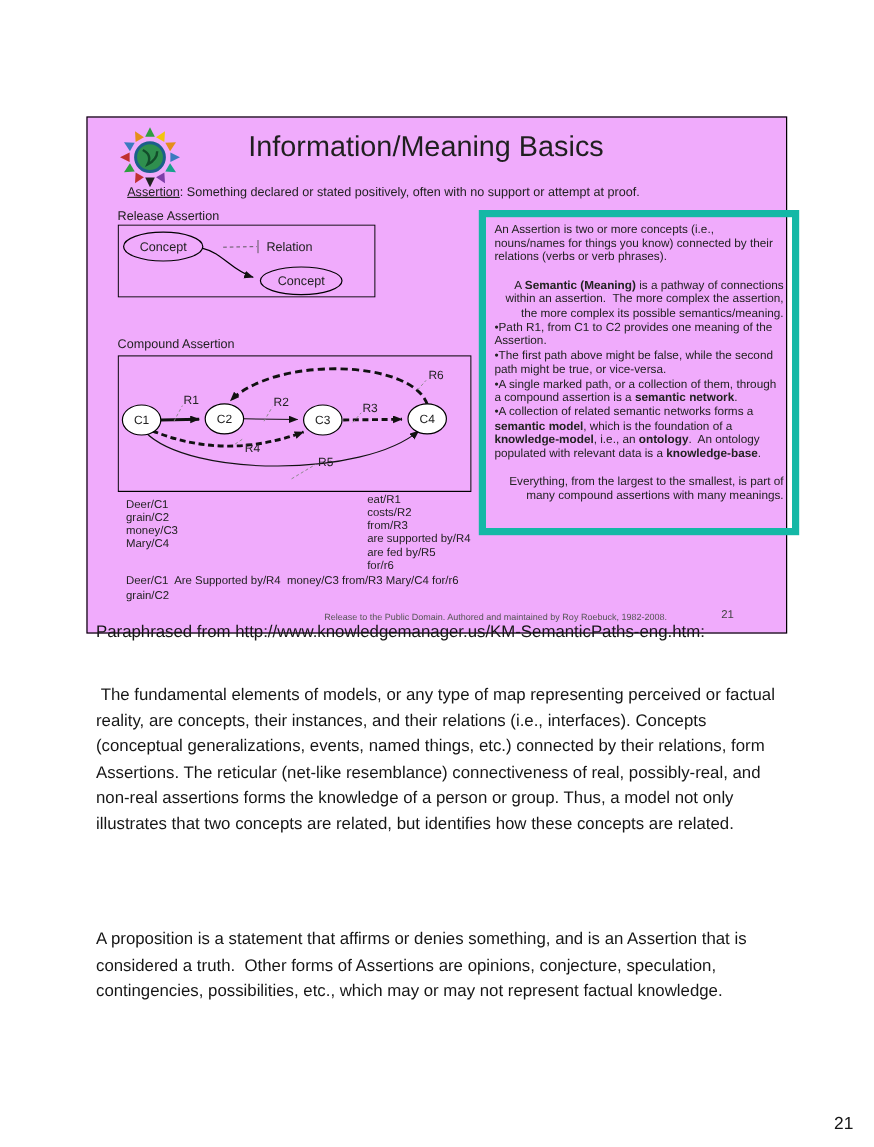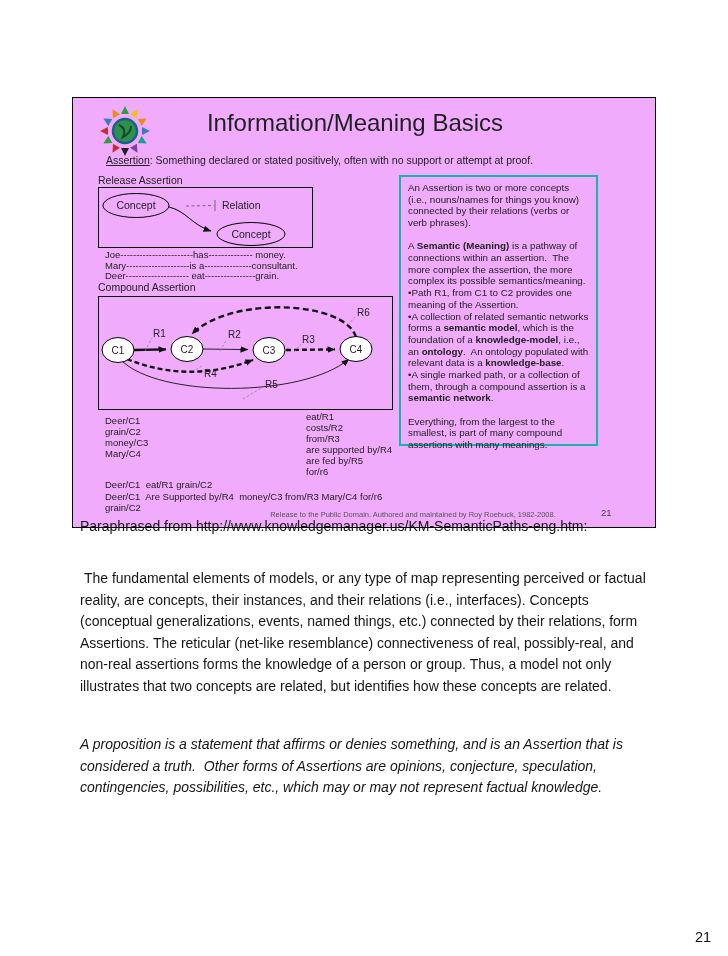--- a/index.html
+++ b/index.html
@@ -29,31 +29,31 @@
     position:absolute;left:32px;top:152px;font-size:9.5px;line-height:10.5px;
     white-space:pre;color:#222;
   }
   .map-list{position:absolute;font-size:9.5px;line-height:11px;white-space:pre;color:#222;}
   .concept-maps{left:32px;top:317px;}
   .relation-maps{left:233px;top:313px;}
   .sentences{position:absolute;left:32px;top:381px;font-size:9.5px;line-height:11.5px;white-space:pre;color:#222;}
   .release{position:absolute;left:140px;top:412px;width:400px;font-size:7.5px;color:#555;text-align:center;white-space:nowrap;}
   .slide-num{position:absolute;left:528px;top:409px;font-size:9.5px;color:#444;}
   .panel{
-    position:absolute;left:326px;top:77px;width:199px;height:271px;
-    border:2px solid #14b8a6;padding:5px 7px;
+    position:absolute;left:326px;top:77px;width:267px;height:271px;
+    border:6px solid #14b8a6;padding:5px 7px;
     font-size:9.8px;line-height:11.7px;color:#222;
   }
   .panel p{margin:0;white-space:pre-wrap;}
-  .panel p.gap{margin-top:11.5px;}
+  .panel p.gap{margin-top:11.5px;text-align:right;}
   .panel b{font-weight:bold;}
   .body-text{position:absolute;left:80px;font-size:14px;line-height:21.5px;color:#161616;width:578px;white-space:pre-wrap;}
   .source-line{top:516px;}
   .para1{top:568px;}
-  .para2{top:734px;font-style:italic;}
+  .para2{top:772px;}
   .page-num{position:absolute;left:695px;top:929px;font-size:14.5px;color:#161616;}
   svg text{font-family:"Liberation Sans","DejaVu Sans",sans-serif;fill:#222;}
 </style>
 </head>
 <body>
 
 <div class="slide">
 
   <svg class="logo" viewBox="0 0 58 56">
     <g transform="translate(29,28)">
@@ -90,21 +90,20 @@
     <ellipse cx="38" cy="18.5" rx="33" ry="12" fill="none" stroke="#000" stroke-width="1"></ellipse>
     <text x="38" y="22" text-anchor="middle" font-size="10.5">Concept</text>
     <path d="M 71,20 C 88,24 94,38 113,44" fill="none" stroke="#000" stroke-width="1" marker-end="url(#arrS)"></path>
     <line x1="88" y1="19" x2="116" y2="18.5" stroke="#555" stroke-width="0.8" stroke-dasharray="3,2.5"></line>
     <line x1="117" y1="13" x2="117" y2="24" stroke="#555" stroke-width="0.8"></line>
     <text x="124" y="22" font-size="10.5">Relation</text>
     <ellipse cx="153" cy="47" rx="34" ry="11.5" fill="none" stroke="#000" stroke-width="1"></ellipse>
     <text x="153" y="50.5" text-anchor="middle" font-size="10.5">Concept</text>
   </svg>
 
-  <div class="examples"><div>Joe-----------------------has-------------- money.</div><div>Mary--------------------is a---------------consultant.</div><div>Deer-------------------- eat----------------grain.</div></div>
 
   <div class="sec-heading compound-heading">Compound Assertion</div>
 
   <svg class="compound-svg" width="295" height="114" viewBox="0 0 295 114">
     <defs>
       <marker id="arrC" markerUnits="userSpaceOnUse" markerWidth="9" markerHeight="8" refX="7.5" refY="3.2" orient="auto">
         <path d="M0,0 L8,3.2 L0,6.4 Z" fill="#111"></path>
       </marker>
     </defs>
     <rect x="0.5" y="0.5" width="294" height="113" fill="none" stroke="#000" stroke-width="1"></rect>
@@ -137,31 +136,32 @@
     <text x="204" y="47" font-size="10">R3</text>
     <text x="106" y="81" font-size="10">R4</text>
     <text x="167" y="92" font-size="10">R5</text>
     <text x="259" y="20" font-size="10">R6</text>
   </svg>
 
   <div class="map-list concept-maps"><div>Deer/C1</div><div>grain/C2</div><div>money/C3</div><div>Mary/C4</div></div>
 
   <div class="map-list relation-maps"><div>eat/R1</div><div>costs/R2</div><div>from/R3</div><div>are supported by/R4</div><div>are fed by/R5</div><div>for/r6</div></div>
 
-  <div class="sentences"><div>Deer/C1  eat/R1 grain/C2</div><div>Deer/C1  Are Supported by/R4  money/C3 from/R3 Mary/C4 for/r6</div><div>grain/C2</div></div>
+  <div class="sentences"><div>Deer/C1  Are Supported by/R4  money/C3 from/R3 Mary/C4 for/r6</div><div>grain/C2</div></div>
 
   <div class="release">Release to the Public Domain.  Authored and maintained by Roy Roebuck, 1982-2008.</div>
   <div class="slide-num">21</div>
 
   <div class="panel">
     <p>An Assertion is two or more concepts (i.e., nouns/names for things you know) connected by their relations (verbs or verb phrases).</p>
     <p class="gap"><span>A </span><b>Semantic (Meaning)</b><span> is a pathway of connections within an assertion.  The more complex the assertion, the more complex its possible semantics/meaning.</span></p>
     <p>•Path R1, from C1 to C2 provides one meaning of the Assertion.</p>
+    <p>•The first path above might be false, while the second path might be true, or vice-versa.</p>
+    <p><span>•A single marked path, or a collection of them, through a compound assertion is a </span><b>semantic network</b><span>.</span></p>
     <p><span>•A collection of related semantic networks forms a </span><b>semantic model</b><span>, which is the foundation of a </span><b>knowledge-model</b><span>, i.e., an </span><b>ontology</b><span>.  An ontology populated with relevant data is a </span><b>knowledge-base</b><span>.</span></p>
-    <p><span>•A single marked path, or a collection of them, through a compound assertion is a </span><b>semantic network</b><span>.</span></p>
     <p class="gap">Everything, from the largest to the smallest, is part of many compound assertions with many meanings.</p>
   </div>
 
 </div>
 
 <div class="body-text source-line">Paraphrased from http://www.knowledgemanager.us/KM-SemanticPaths-eng.htm:</div>
 <div class="body-text para1"> The fundamental elements of models, or any type of map representing perceived or factual reality, are concepts, their instances, and their relations (i.e., interfaces). Concepts (conceptual generalizations, events, named things, etc.) connected by their relations, form Assertions. The reticular (net-like resemblance) connectiveness of real, possibly-real, and non-real assertions forms the knowledge of a person or group. Thus, a model not only illustrates that two concepts are related, but identifies how these concepts are related.</div>
 <div class="body-text para2">A proposition is a statement that affirms or denies something, and is an Assertion that is considered a truth.  Other forms of Assertions are opinions, conjecture, speculation, contingencies, possibilities, etc., which may or may not represent factual knowledge.</div>
 <div class="page-num">21</div>
 

